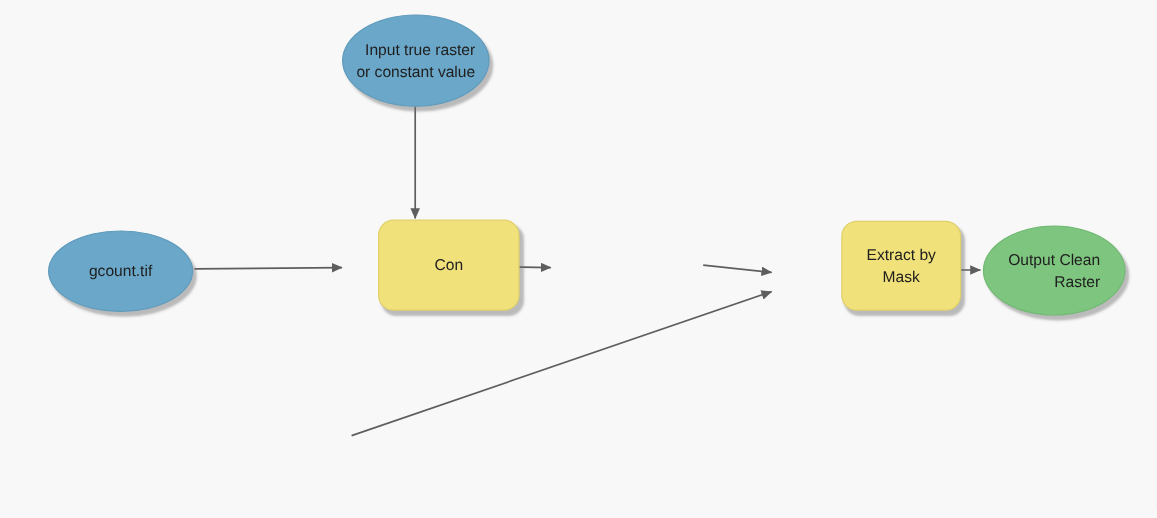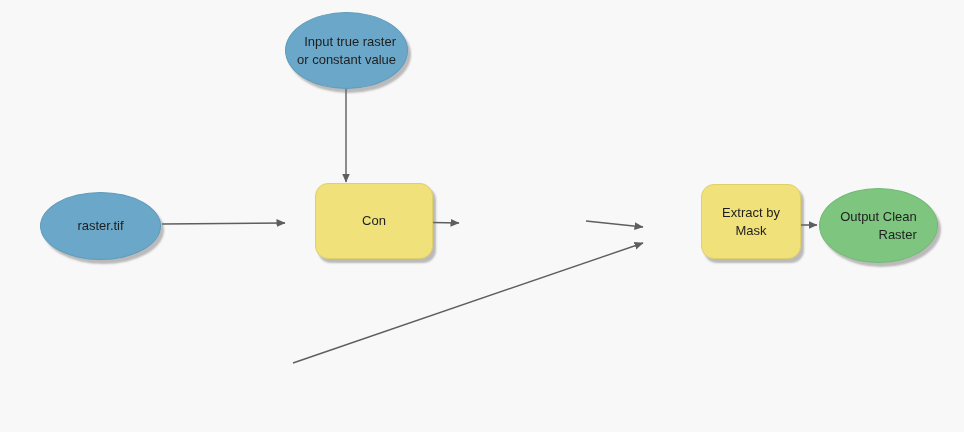--- a/index.html
+++ b/index.html
@@ -86,21 +86,21 @@
       <line x1="293" y1="363" x2="643" y2="243" marker-end="url(#arrow)"></line>
       <line x1="764" y1="225" x2="817" y2="225" marker-end="url(#arrow)"></line>
     </svg>
 
   <div class="node ellipse kind-input-data" style="left:285px; top:12px; width:123px; height:77px">
     <span class="node-label">Input true raster
 or constant value</span>
   </div>
 
   <div class="node ellipse kind-input-data" style="left:40px; top:192px; width:121px; height:68px">
-    <span class="node-label">raster.tif</span>
+    <span class="node-label">gcount.tif</span>
   </div>
 
   <div class="node process kind-tool" style="left:287px; top:183px; width:118px; height:76px">
     <span class="node-label">Con</span>
   </div>
 
 
   <div class="node process kind-tool" style="left:673px; top:184px; width:100px; height:75px">
     <span class="node-label">Extract by Mask</span>
   </div>

